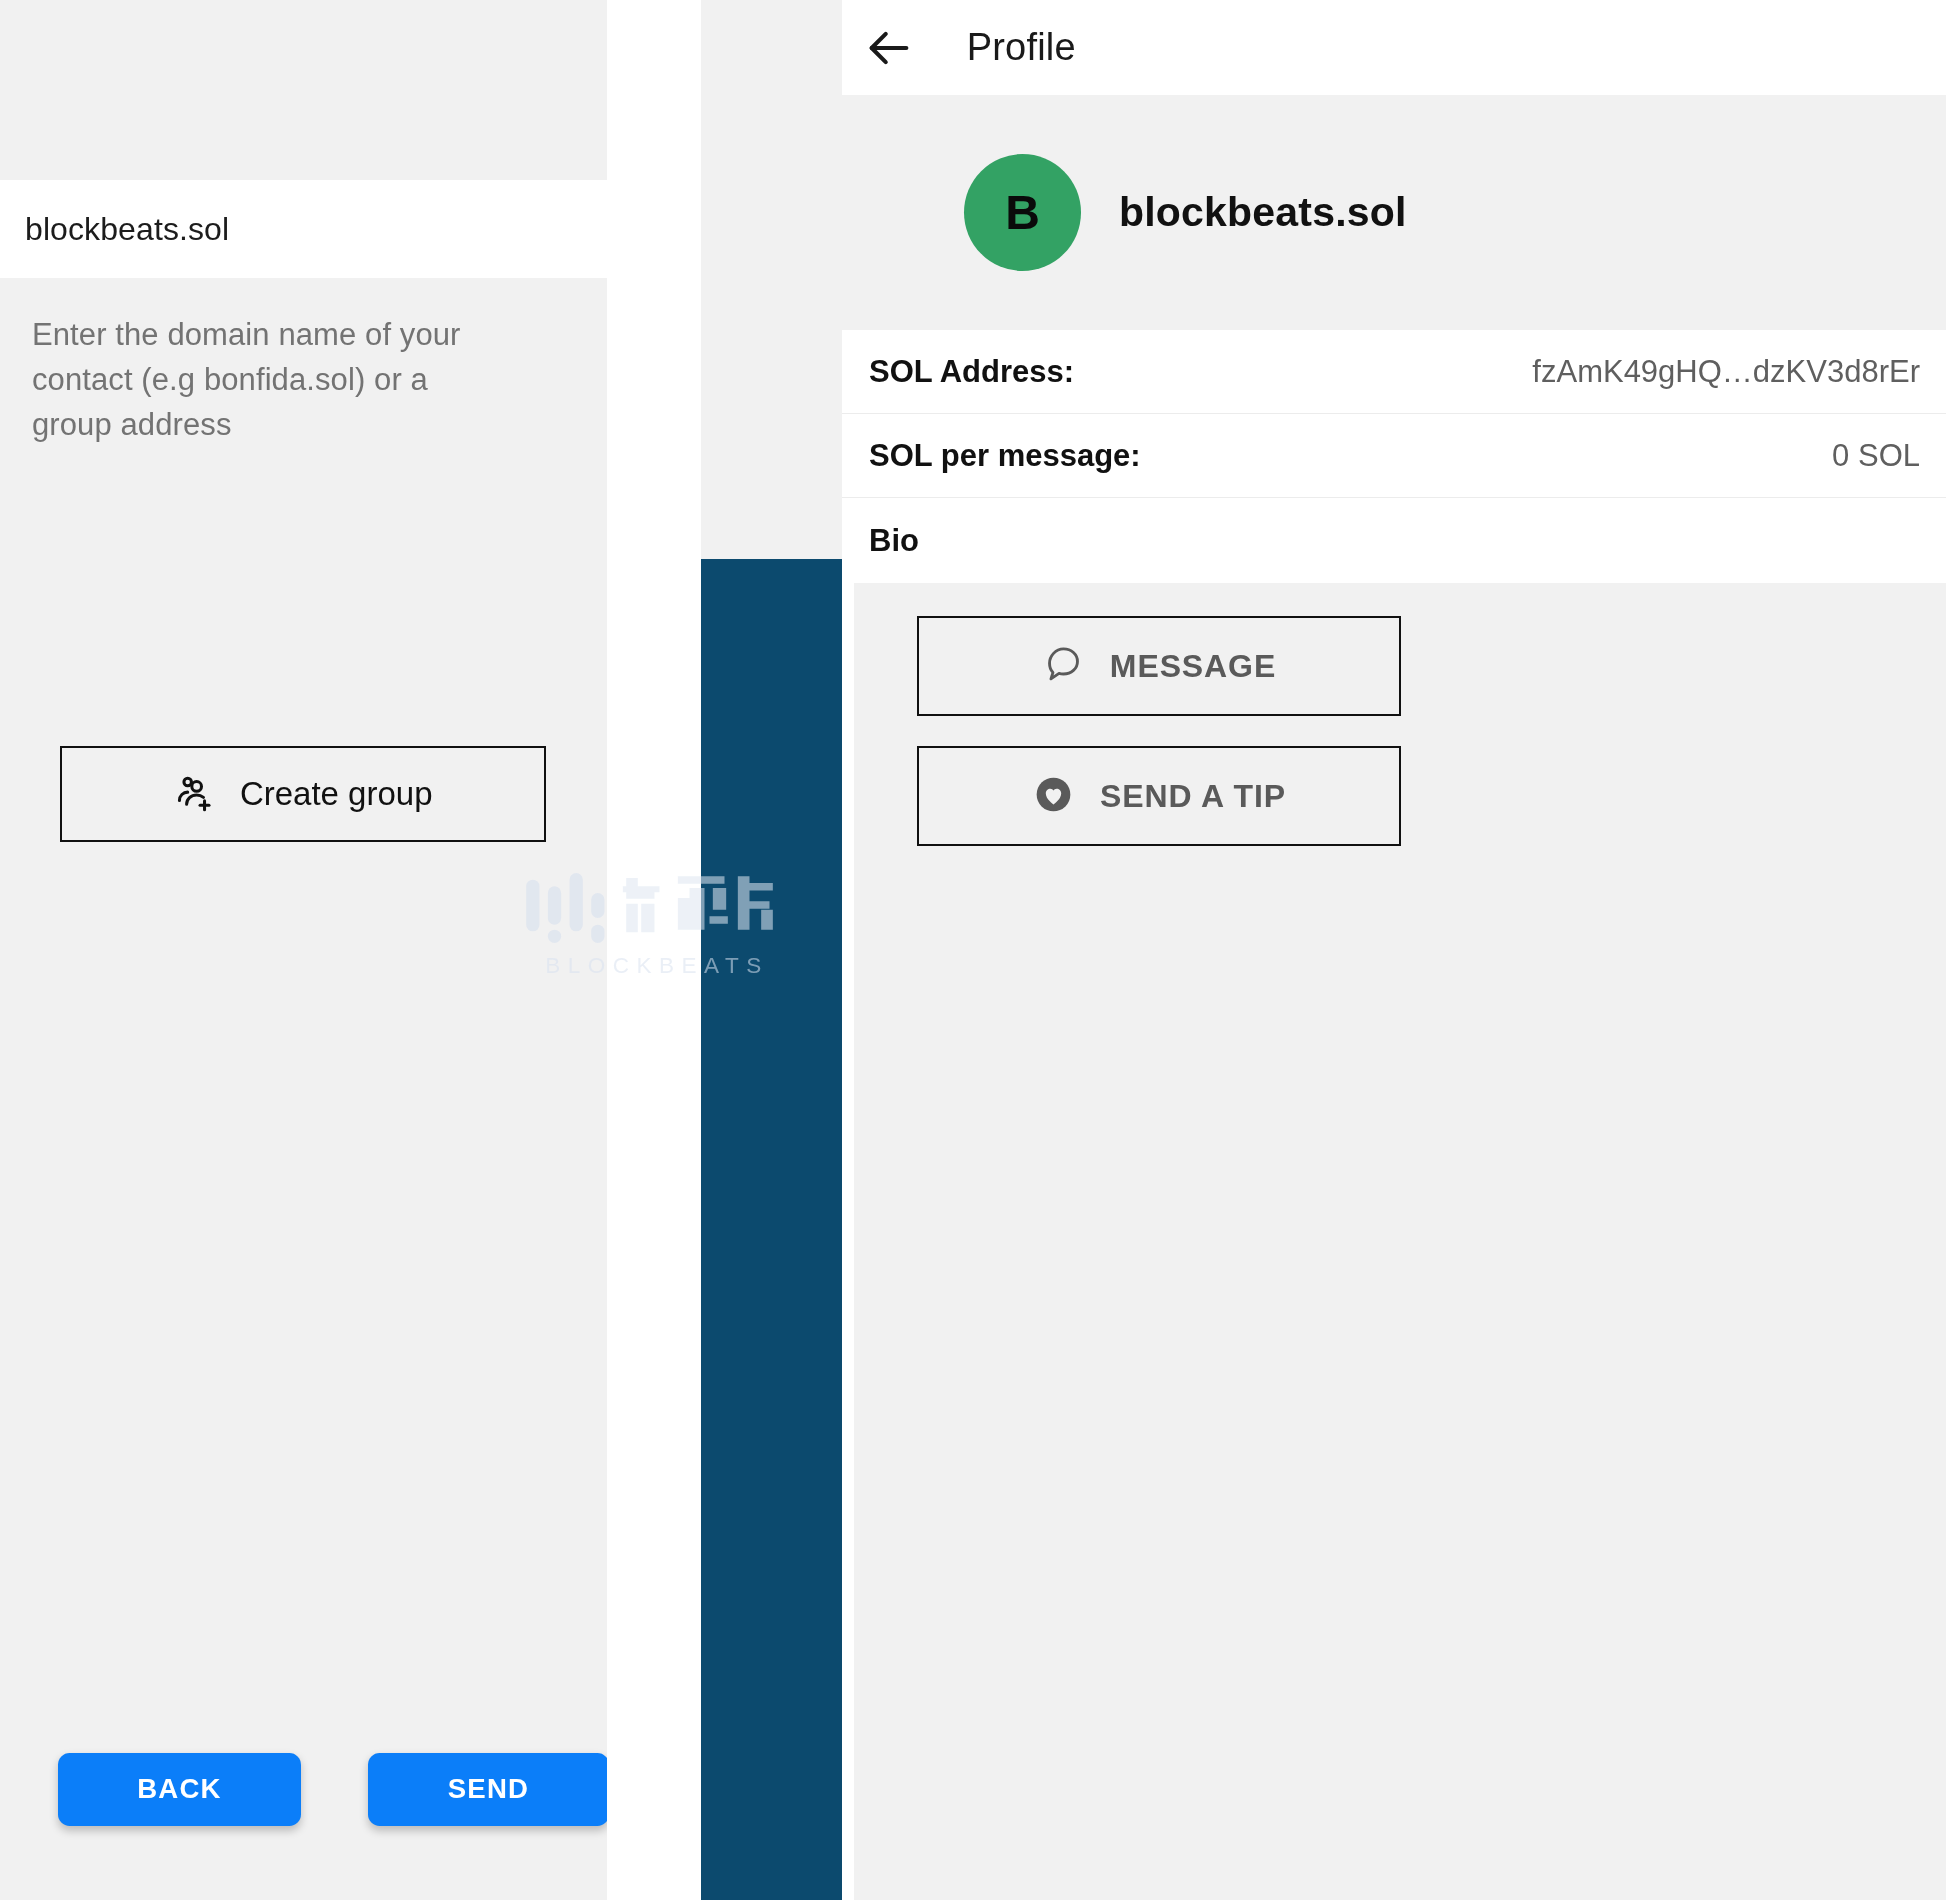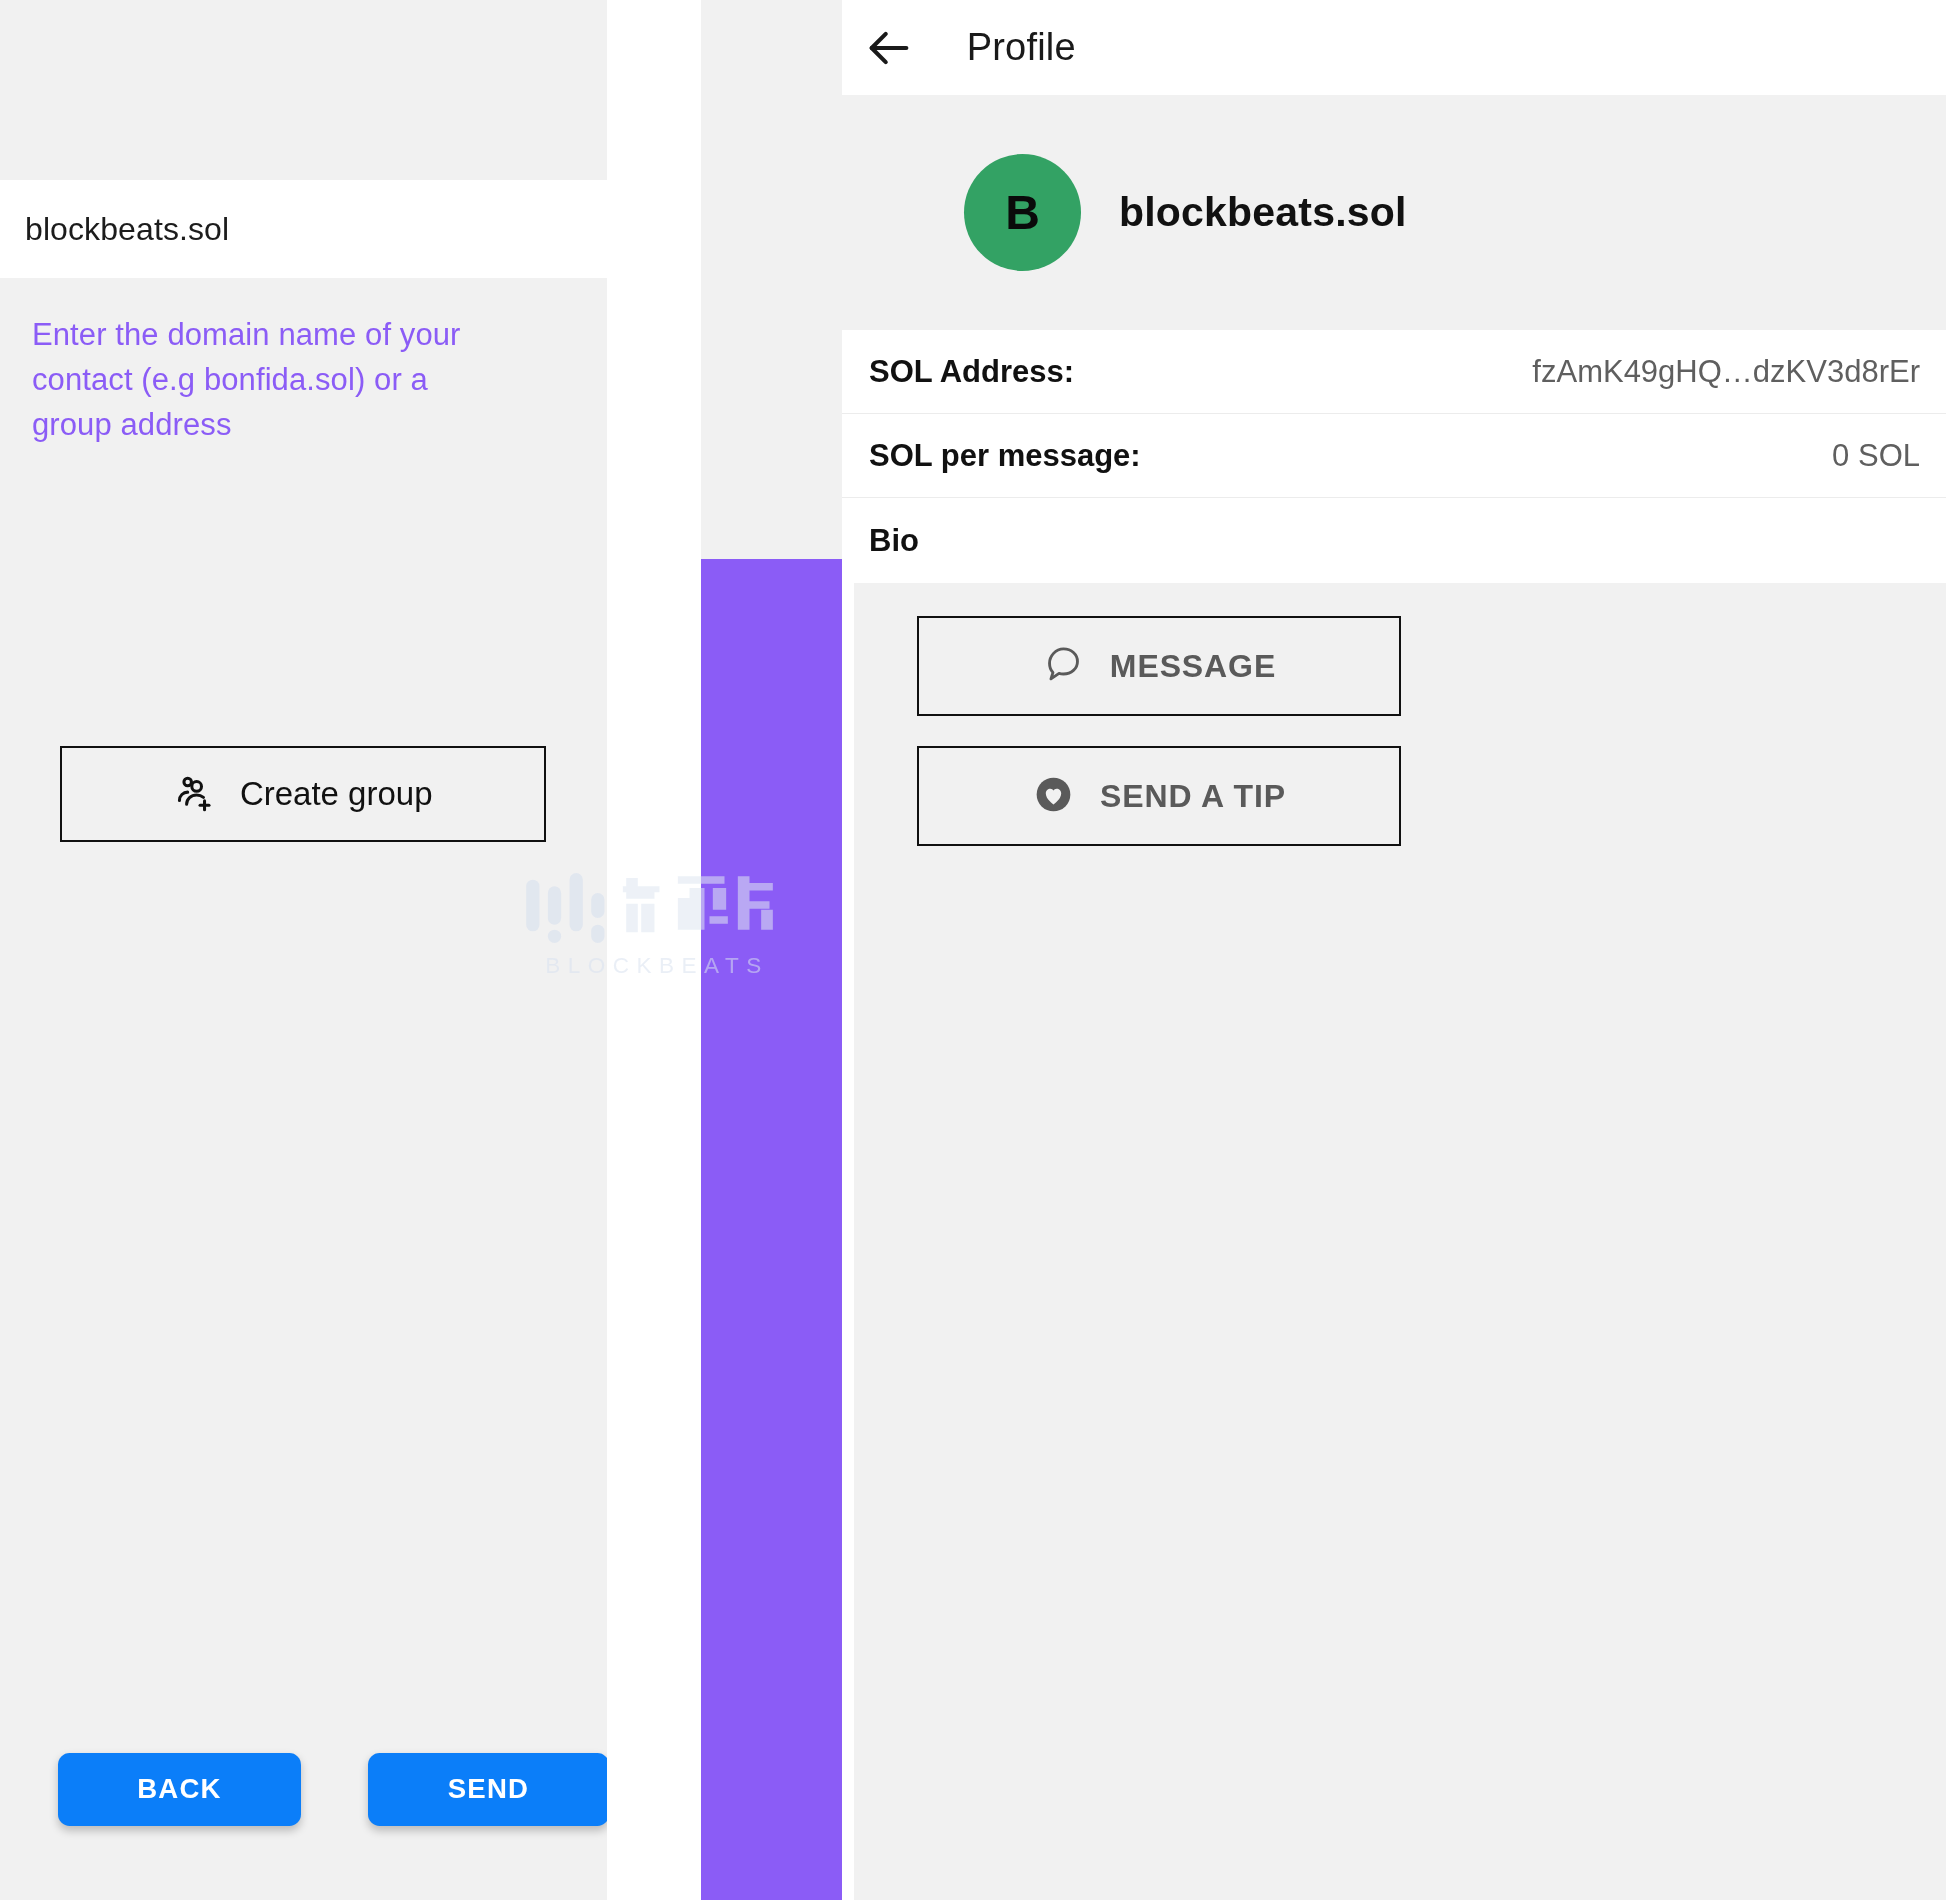--- a/index.html
+++ b/index.html
@@ -52,21 +52,21 @@
     width: 607px;
     bottom: 0;
     background: #f1f1f1;
   }
   .hint-text {
     position: absolute;
     left: 32px; top: 35px;
     width: 476px;
     font-size: 31px;
     line-height: 1.45;
-    color: #8b5cf6;
+    color: #737373;
     letter-spacing: 0.1px;
   }
   .create-group-btn {
     position: absolute;
     left: 60px; top: 468px;
     width: 486px; height: 96px;
     border: 2.5px solid #111111;
     background: #f1f1f1;
     display: flex;
     align-items: center;
@@ -114,21 +114,21 @@
     width: 94px; height: 1900px;
     background: #ffffff;
   }
 
   
   .right-panel {
     position: absolute;
     left: 701px; top: 0;
     width: 1246px;
     height: 1900px;
-    background: #8b5cf6;
+    background: #0c4a6e;
     overflow: hidden;
   }
   .right-white-gutter {
     position: absolute;
     left: 0; top: 0;
     width: 141px; height: 559px;
     background: #f1f1f1;
   }
   .right-inner {
     position: absolute;

